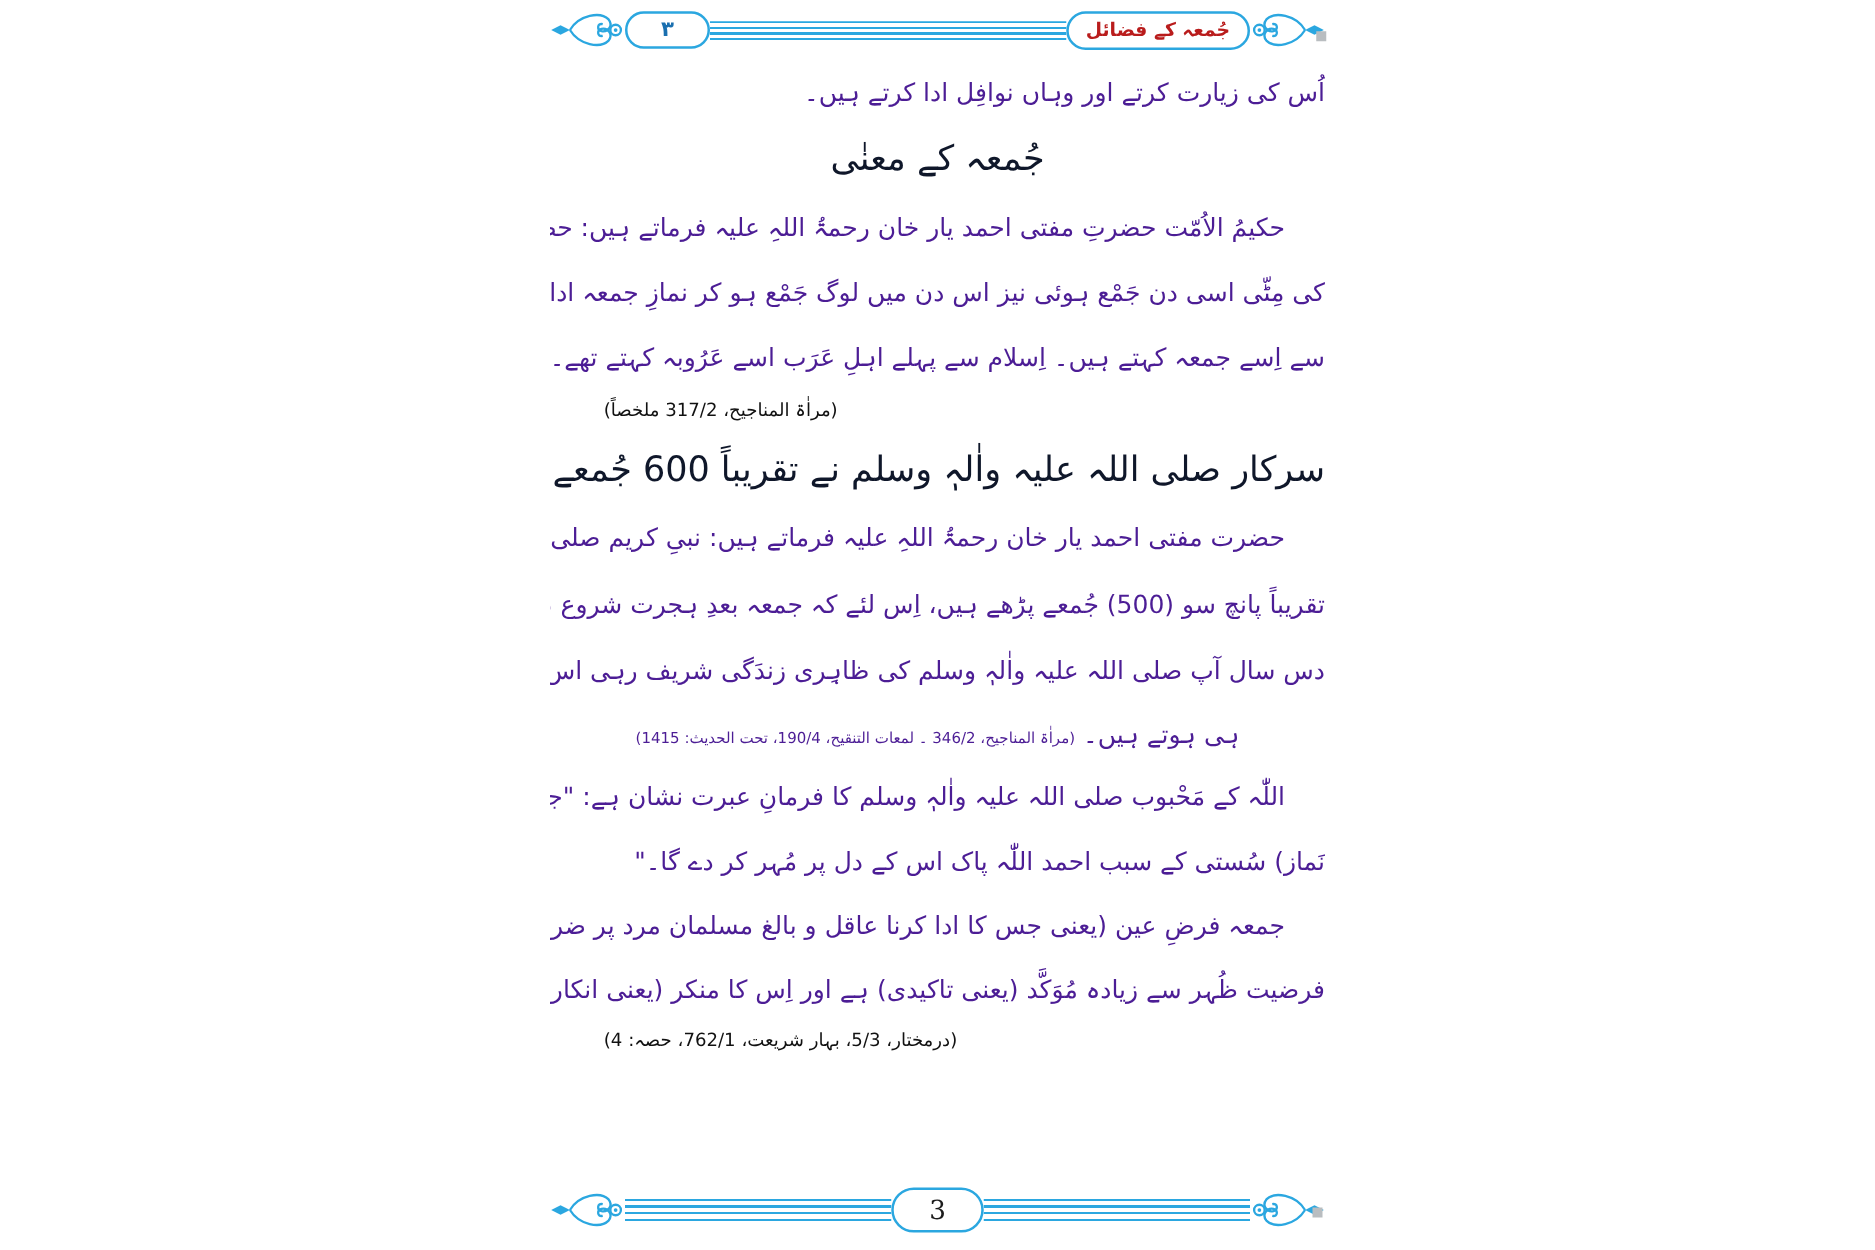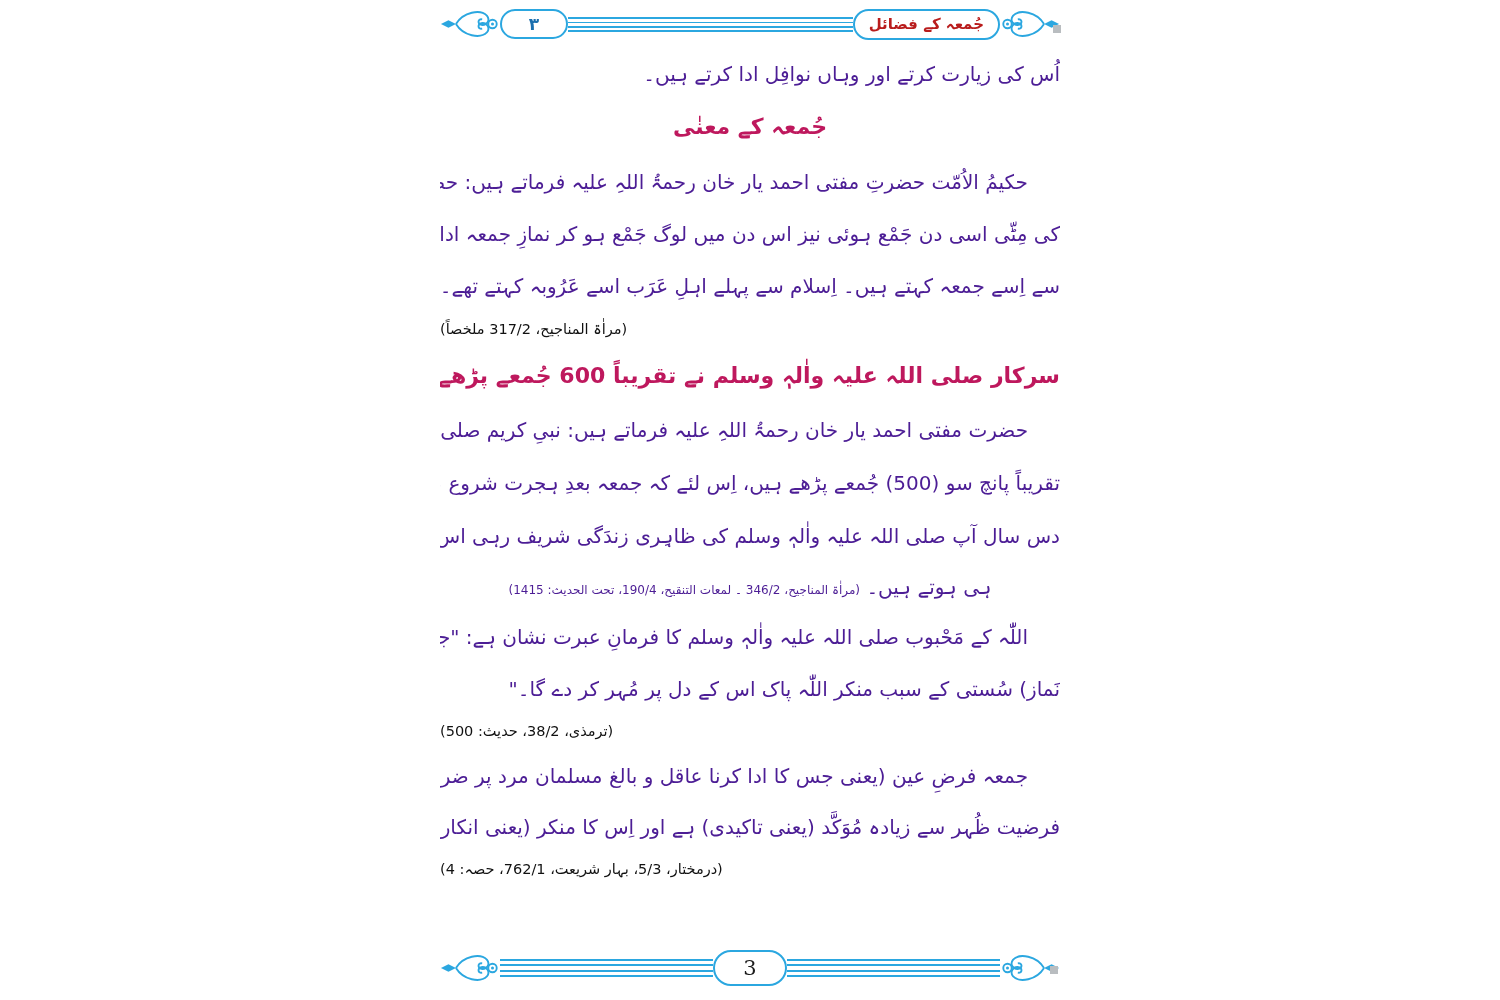--- a/index.html
+++ b/index.html
@@ -43,25 +43,25 @@
   .artifact { position:absolute; background:#b9bdc0; width:8px; height:8px; }
 
   
   .content { position:absolute; top:50px; left:0; width:620px; overflow:hidden; }
   .bline {
     direction:rtl; text-align:right; white-space:nowrap;
     font-size:20px; color:#4c1d95; 
   }
   .hline {
     direction:rtl; text-align:center; white-space:nowrap;
-    color:#be185d; font-weight:bold; font-size:22px;
+    color:#0f172a; font-weight:normal; font-size:28px;
   }
   .cite {
     direction:rtl; text-align:left; white-space:nowrap;
-    font-size:14.5px; color:#111;
+    font-size:14.5px; color:#111;margin-left:43px;
   }
   .cite-inline { font-size:12px; }
   .center { text-align:center; }
   .indent { padding-right:32px; }
   
   .h34{height:34px;line-height:34px}.h36{height:36px;line-height:34px}
   .h48{height:48px;line-height:48px}.h50{height:50px;line-height:50px}
   .h52{height:52px;line-height:52px}.h53{height:53px;line-height:53px}
   .h54{height:54px;line-height:54px}
   .h56{height:56px;line-height:56px}.h58{height:58px;line-height:58px}
@@ -111,22 +111,21 @@
       <div class="cite h36">(مراٰۃ المناجیح، 317/2 ملخصاً)</div>
       <div class="hline h56">سرکار صلی اللہ علیہ واٰلہٖ وسلم نے تقریباً 600 جُمعے پڑھے</div>
       <div class="bline h53 indent">حضرت مفتی احمد یار خان رحمۃُ اللہِ علیہ فرماتے ہیں: نبیِ کریم صلی اللہ علیہ واٰلہٖ وسلم نے</div>
       <div class="bline h53">تقریباً پانچ سو (500) جُمعے پڑھے ہیں، اِس لئے کہ جمعہ بعدِ ہجرت شروع ہوا جس کے بعد</div>
       <div class="bline h53">دس سال آپ صلی اللہ علیہ واٰلہٖ وسلم کی ظاہِری زندَگی شریف رہی اس عرصے میں جُمعے اتنے</div>
       <div class="bline h48 center">
         <span>ہی ہوتے ہیں۔</span>
         <span class="cite-inline">(مراٰۃ المناجیح، 346/2 ۔ لمعات التنقیح، 190/4، تحت الحدیث: 1415)</span>
       </div>
       <div class="bline h53 indent">اللّٰہ کے مَحْبوب صلی اللہ علیہ واٰلہٖ وسلم کا فرمانِ عبرت نشان ہے: "جو شخص تین جُمعہ (کی</div>
-      <div class="bline h50">نَماز) سُستی کے سبب منکر اللّٰہ پاک اس کے دل پر مُہر کر دے گا۔"</div>
-      <div class="cite h36">(ترمذی، 38/2، حدیث: 500)</div>
+      <div class="bline h50">نَماز) سُستی کے سبب احمد اللّٰہ پاک اس کے دل پر مُہر کر دے گا۔"</div>
       <div class="bline h52 indent">جمعہ فرضِ عین (یعنی جس کا ادا کرنا عاقل و بالغ مسلمان مرد پر ضروری) ہے اور اس کی</div>
       <div class="bline h50">فرضیت ظُہر سے زیادہ مُوَکَّد (یعنی تاکیدی) ہے اور اِس کا منکر (یعنی انکار کرنے والا) کافِر ہے۔</div>
       <div class="cite h34">(درمختار، 5/3، بہار شریعت، 762/1، حصہ: 4)</div>
     </div>
 
     <div class="orn-bar bottom">
       <svg class="flourish">
           <use href="#flourish"></use>
         </svg>
       <div class="rule"></div>

